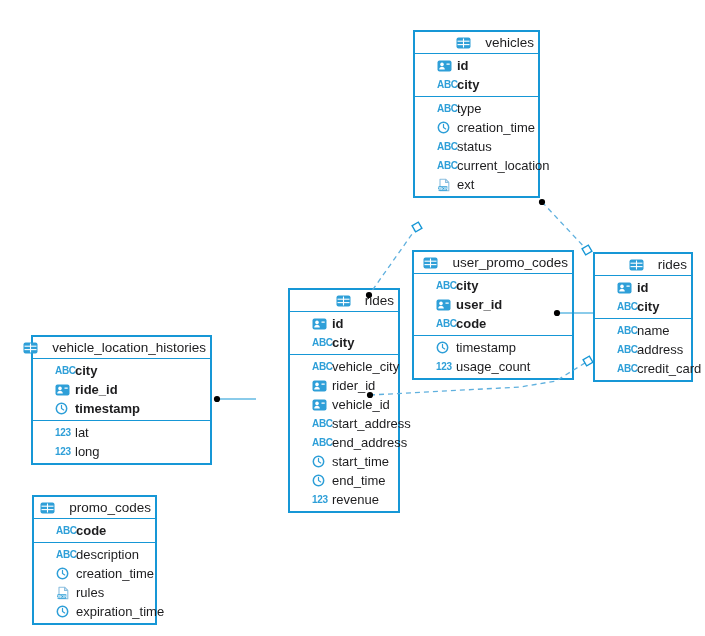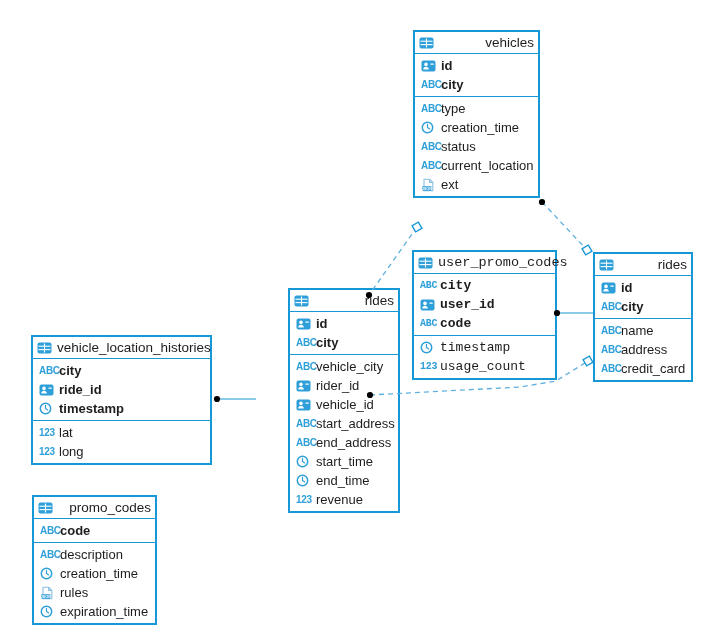--- a/index.html
+++ b/index.html
@@ -15,31 +15,31 @@
     --txt:#1d1d1f;
   }
   .table {
     position:absolute;
     background:#ffffff;
     border:2px solid var(--accent);
     box-sizing:border-box;
     z-index:1;
   }
   .thead {
-    display:flex; justify-content:space-between; align-items:center;
-    gap:5px; padding:3px 4px;
+    display:flex; justify-content:flex-end; align-items:center;
+    gap:14px; padding:3px 4px;
     border-bottom:1px solid var(--accent);
     font-size:13.5px; line-height:15px;
     color:var(--txt); white-space:nowrap;
   }
   .section { padding:2px 0; }
   .section.keys { border-bottom:1px solid var(--accent); }
   .row {
     display:flex; align-items:center; gap:5px;
-    height:19px; padding:0 6px;
+    height:19px; padding:0 22px;
     font-size:13px; color:var(--txt); white-space:nowrap;
   }
   .row.key { font-weight:bold; }
   .icon {
     flex:0 0 15px; width:15px;
     display:flex; align-items:center; justify-content:flex-start;
   }
   .icon svg { display:block; }
   .tt {
     font-style:normal; font-weight:800; font-size:10px;
@@ -121,21 +121,21 @@
                 <path d="M3 1.2 H8.6 L11.8 4.4 V12.8 H3 Z" fill="#fff" stroke="#8abedf" stroke-width="1.1" stroke-linejoin="round"></path>
                 <path d="M8.6 1.2 V4.4 H11.8" fill="none" stroke="#8abedf" stroke-width="1.1"></path>
                 <rect x="1.2" y="8.2" width="9.4" height="4.6" rx="1" fill="#2e9fd8"></rect>
                 <text x="5.9" y="11.8" text-anchor="middle" font-size="3.8" font-weight="700" fill="#fff" font-family="Liberation Sans, sans-serif">JSON</text>
               </svg>
             </span>
             <span>ext</span>
           </div>
         </div>
       </div>
-      <div class="table" style="left: 412px; top: 250px; width: 145px; font-family: Liberation Mono, monospace;">
+      <div class="table" style="left: 412px; top: 250px; width: 162px;">
         <div class="thead">
           <span class="hicon" style="display: flex;">
             <svg width="15" height="12" viewBox="0 0 15 12">
               <rect x="0.5" y="0.5" width="14" height="11" rx="2" fill="#2e9fd8"></rect>
               <line x1="7.5" y1="1.5" x2="7.5" y2="10.5" stroke="#fff" stroke-width="1.1"></line>
               <line x1="1.5" y1="4.2" x2="13.5" y2="4.2" stroke="#fff" stroke-width="1.1"></line>
               <line x1="1.5" y1="7.6" x2="13.5" y2="7.6" stroke="#fff" stroke-width="1.1"></line>
             </svg>
           </span>
           <span>user_promo_codes</span>

